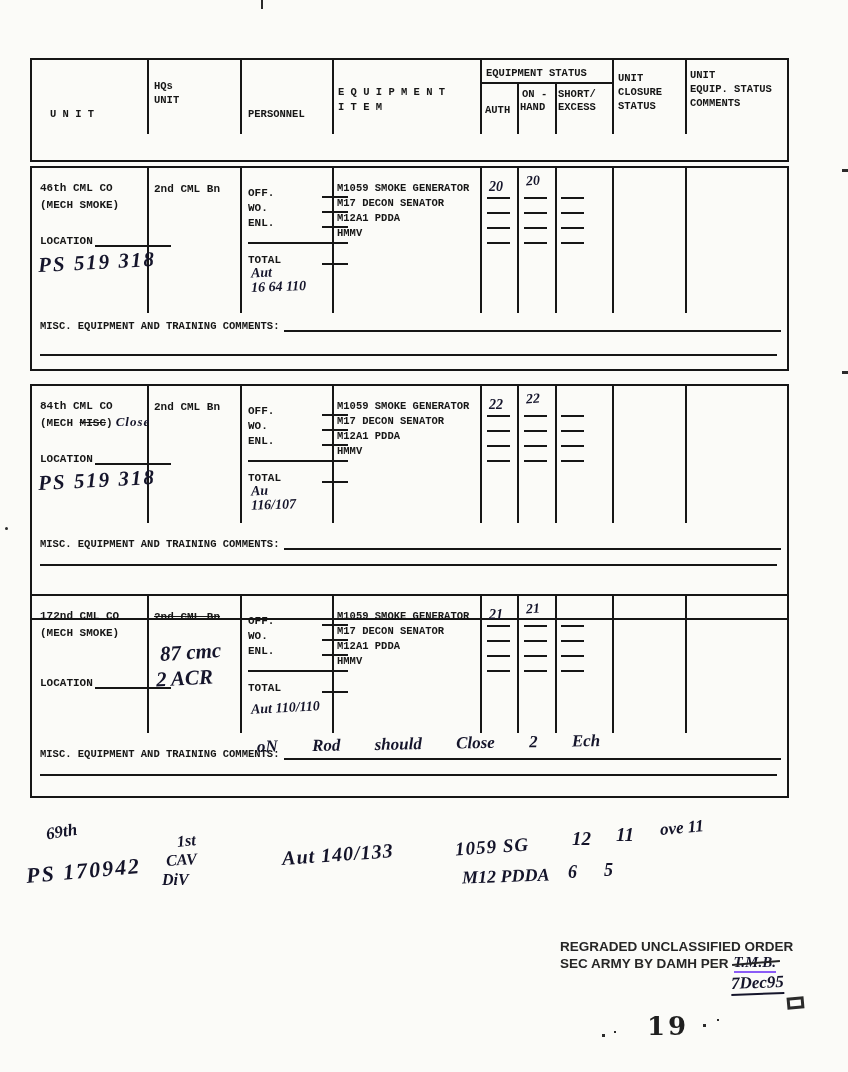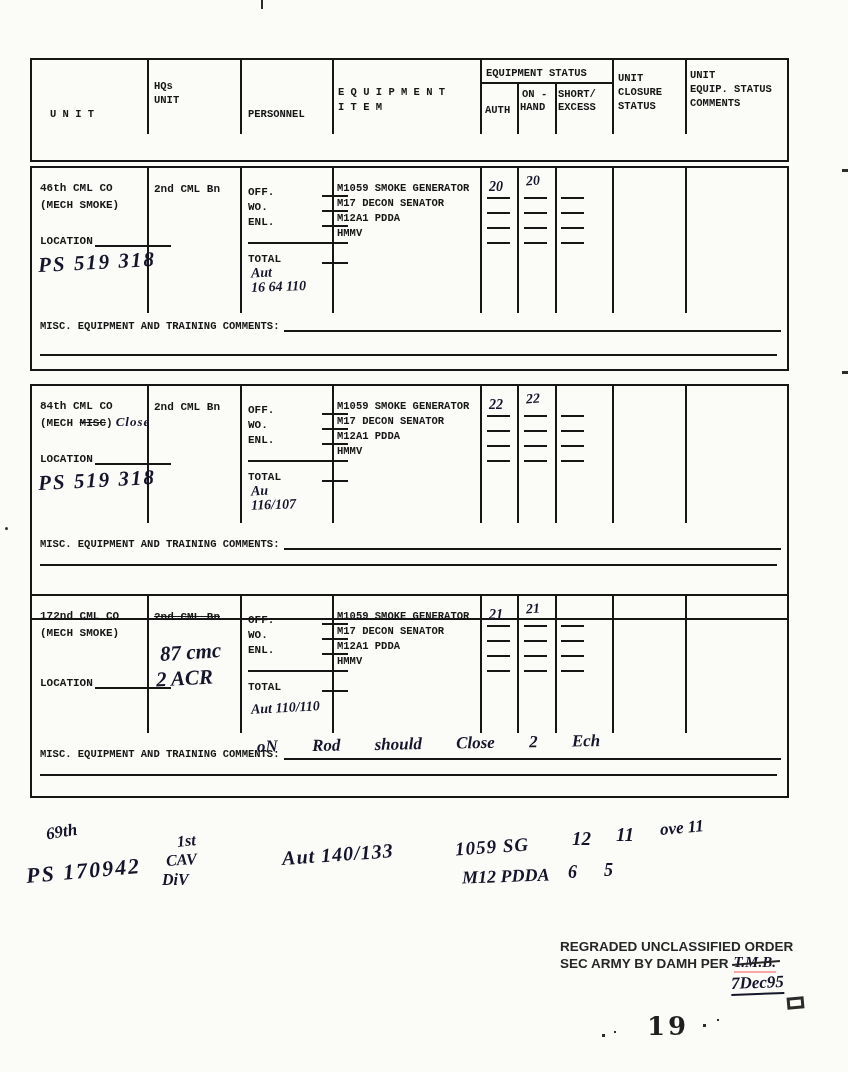--- a/index.html
+++ b/index.html
@@ -32,21 +32,21 @@
   .cell{position:absolute;white-space:nowrap}
   .name1{left:8px;top:14px}
   .name2{left:8px;top:28px}
   .struck{text-decoration:line-through}
   .loc{left:8px;top:66px;display:flex;align-items:flex-end;height:13px}
   .b3 .loc{top:80px}
   .uline{display:inline-block;width:76px;height:11px;border-bottom:2px solid #161616;margin-left:2px}
   .hq{left:122px;top:15px}
 
   .prow{position:absolute;left:216px;width:100px;display:flex;justify-content:space-between;
-        align-items:flex-start;height:13px}
+        align-items:center;height:13px}
   .p-off{top:18px}.p-wo{top:33px}.p-enl{top:48px}.p-total{top:85px}
   .pline{width:26px;height:11px;border-bottom:2px solid #161616}
   .prule{position:absolute;left:216px;top:74px;width:100px;border-top:2px solid #161616}
 
   .equip{position:absolute;left:305px;top:13px;font-size:10.5px;line-height:15px;white-space:nowrap}
 
   .dashcol{position:absolute;top:16px;width:23px}
   .dc-a{left:455px}.dc-o{left:492px}.dc-s{left:529px}
   .dash{height:15px;border-bottom:2px solid #161616}
 
@@ -72,21 +72,21 @@
   .misc-hw{left:225px;top:138px;font-size:17px;word-spacing:30px;transform:rotate(-1deg)}
 
   .note{position:absolute;font-family:"Liberation Serif",serif;font-style:italic;font-weight:bold;
         color:#14142a;white-space:nowrap}
 
   
   .stamp{position:absolute;left:560px;top:938px;font-family:"Liberation Sans",sans-serif;font-weight:bold;
          font-size:13.5px;line-height:17px;color:#262626;white-space:nowrap}
   .stamp-l2{display:flex;align-items:baseline}
   .stamp-sig{font-family:"Liberation Serif",serif;font-style:italic;font-size:15px;margin-left:5px;
-             border-bottom:2px solid #fca5a5;position:relative;top:-1px;color:#15152b}
+             border-bottom:2px solid #8b5cf6;position:relative;top:-1px;color:#15152b}
   .stamp-sig::after{content:"";position:absolute;left:-2px;right:-4px;top:8px;
                     border-top:2px solid #262626;transform:rotate(-5deg)}
   .stamp-date{position:absolute;left:731px;top:973px;font-family:"Liberation Serif",serif;font-style:italic;
               font-weight:bold;font-size:17px;color:#15152b;border-bottom:2px solid #15152b;
               transform:rotate(-2deg);white-space:nowrap}
   .doodle{position:absolute;left:787px;top:997px;width:17px;height:12px;border:3px solid #2b2b2b;
           transform:rotate(-5deg)}
   .pageno{position:absolute;left:647px;top:1011px;font-family:"DejaVu Serif",serif;font-weight:bold;
           font-size:26px;letter-spacing:3px;color:#1f1f1f}
   .art{position:absolute;background:#2b2b2b}

